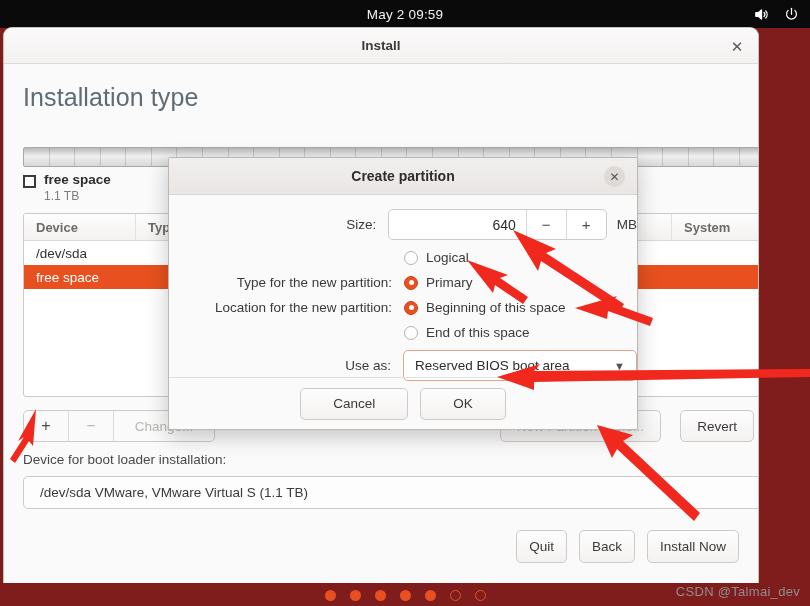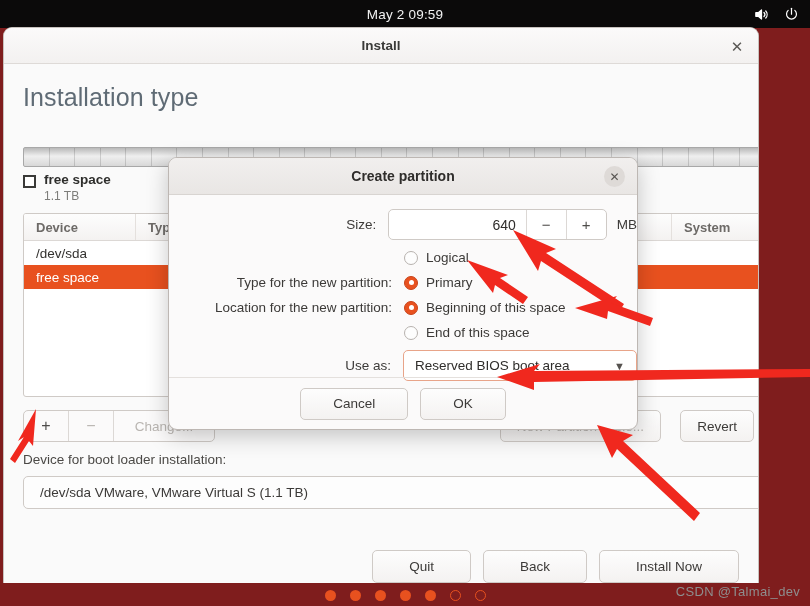--- a/index.html
+++ b/index.html
@@ -138,41 +138,41 @@
     border: 1px solid #cfcac6; border-radius: 5px; background: #fdfdfd;
     display: flex; align-items: center; cursor: pointer;
   }
   .boot-select .val { padding-left: 16px; font-size: 13.5px; color: #3c3a38; }
   .boot-select .chev { margin-left: auto; margin-right: 14px; color: #6d6a67; font-size: 11px; }
 
   .footer-btns {
     position: absolute; right: 19px; top: 502px;
     display: flex; gap: 12px;
   }
-  .footer-btns .btn { height: 33px; padding: 0 36px; margin-top: 20px; }
+  .footer-btns .btn { height: 33px; padding: 0 12px; }
 
   
   .dots {
     position: absolute; left: 0; bottom: 5px; width: 810px;
     display: flex; justify-content: center; gap: 14px;
   }
   .dot { width: 11px; height: 11px; border-radius: 50%; }
   .dot.on  { background: #e8511f; }
   .dot.off { background: transparent; border: 1px solid #e8511f; }
 
   .watermark {
     position: absolute; right: 10px; bottom: 7px;
     font-size: 13px; color: #8e8e8e; letter-spacing: .3px;
   }
 
   
   .dialog {
     position: absolute; left: 168px; top: 157px; width: 470px; height: 273px;
     background: #fbfafa; border: 1px solid #bdb7b3;
-    border-radius: 9px; box-shadow: 0 6px 22px rgba(0,0,0,.22);
+    border-radius: 2px; box-shadow: 0 6px 22px rgba(0,0,0,.22);
     overflow: hidden;
   }
   .dialog-head {
     position: relative; height: 37px;
     background: linear-gradient(#f1efee, #e9e6e4);
     border-bottom: 1px solid #d8d4d1;
     display: flex; align-items: center; justify-content: center;
   }
   .dialog-title { font-size: 14px; font-weight: 700; color: #2f2d2b; }
   .dialog-close {

